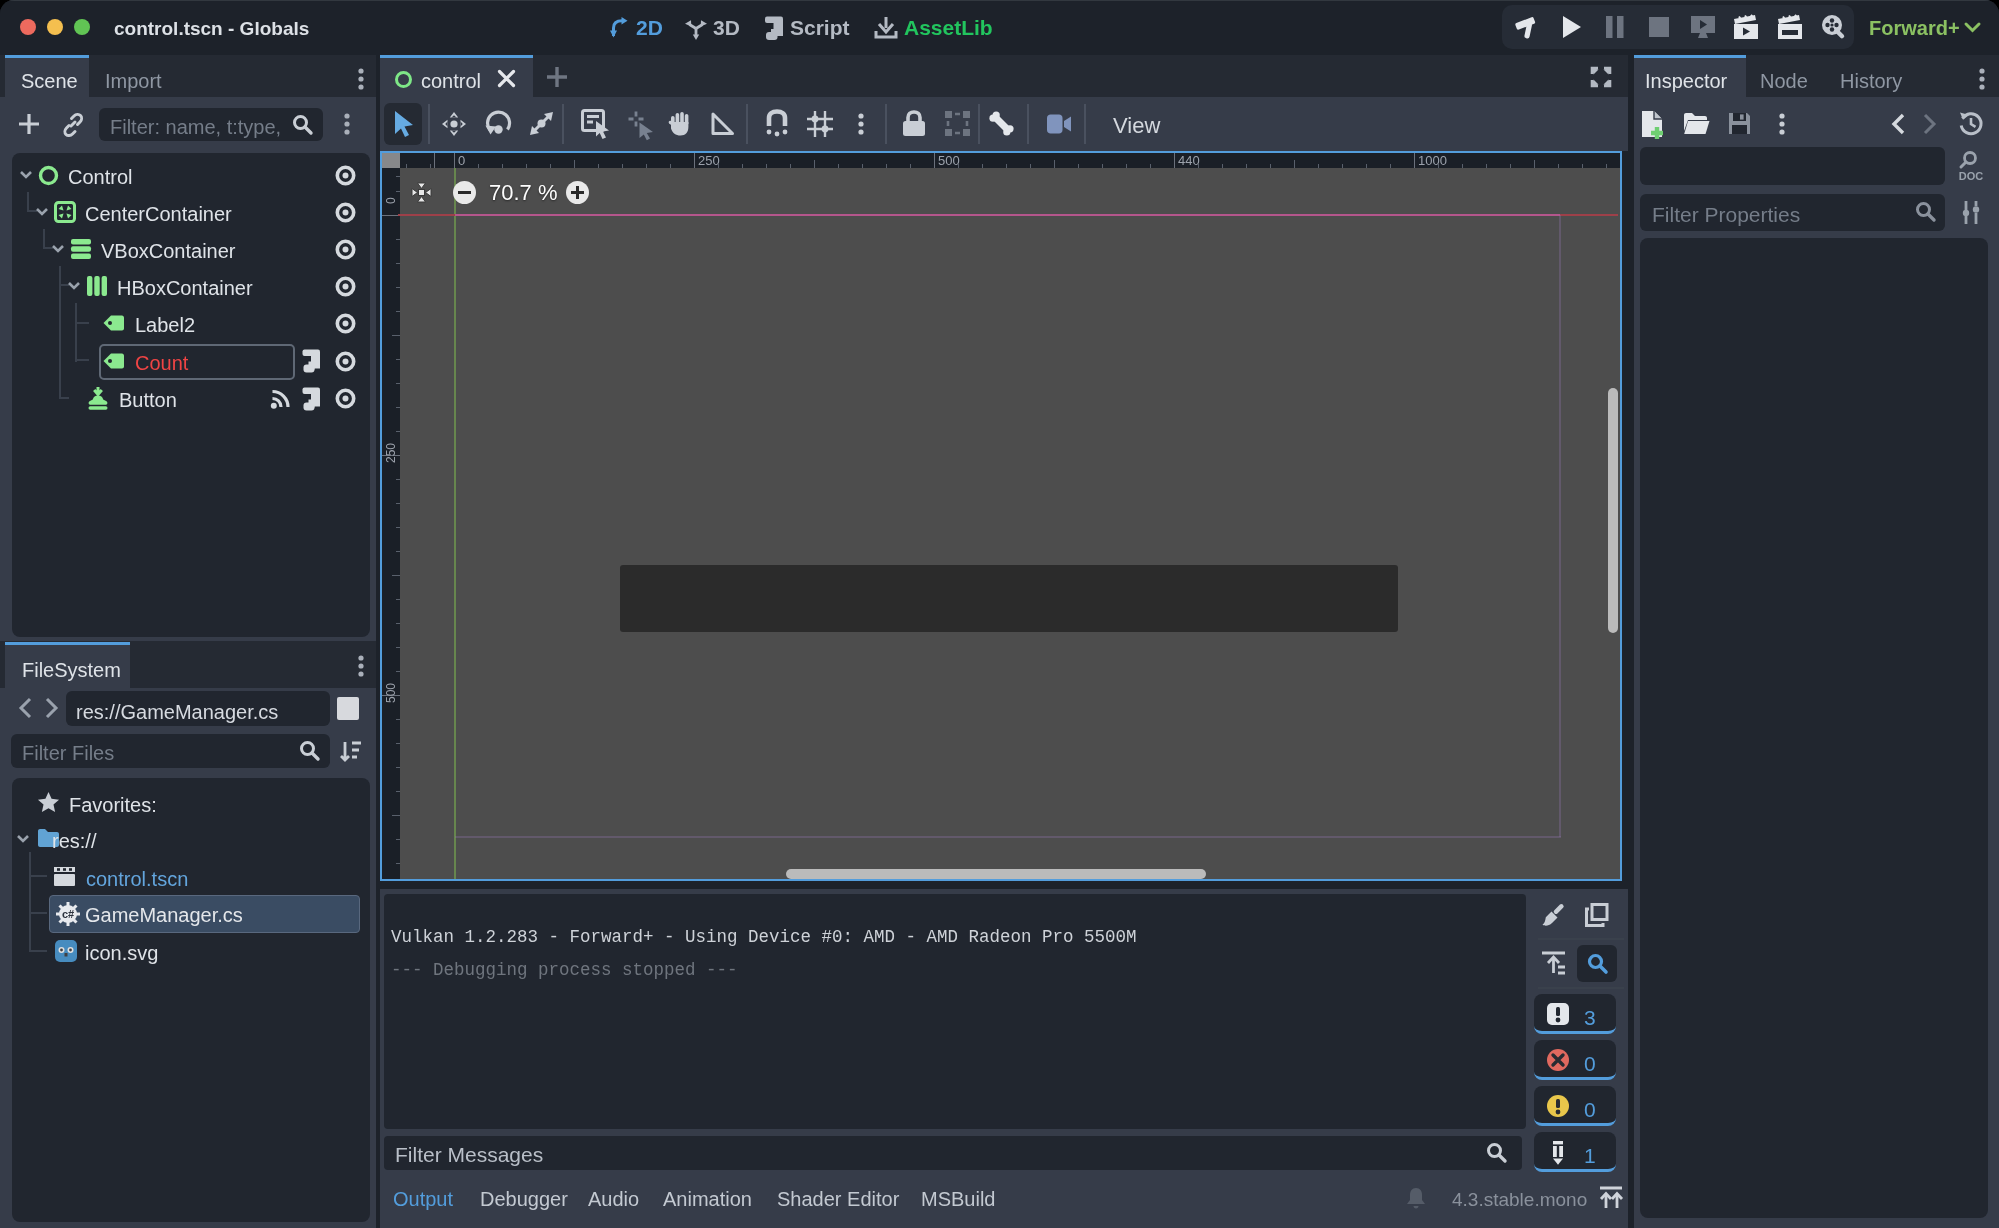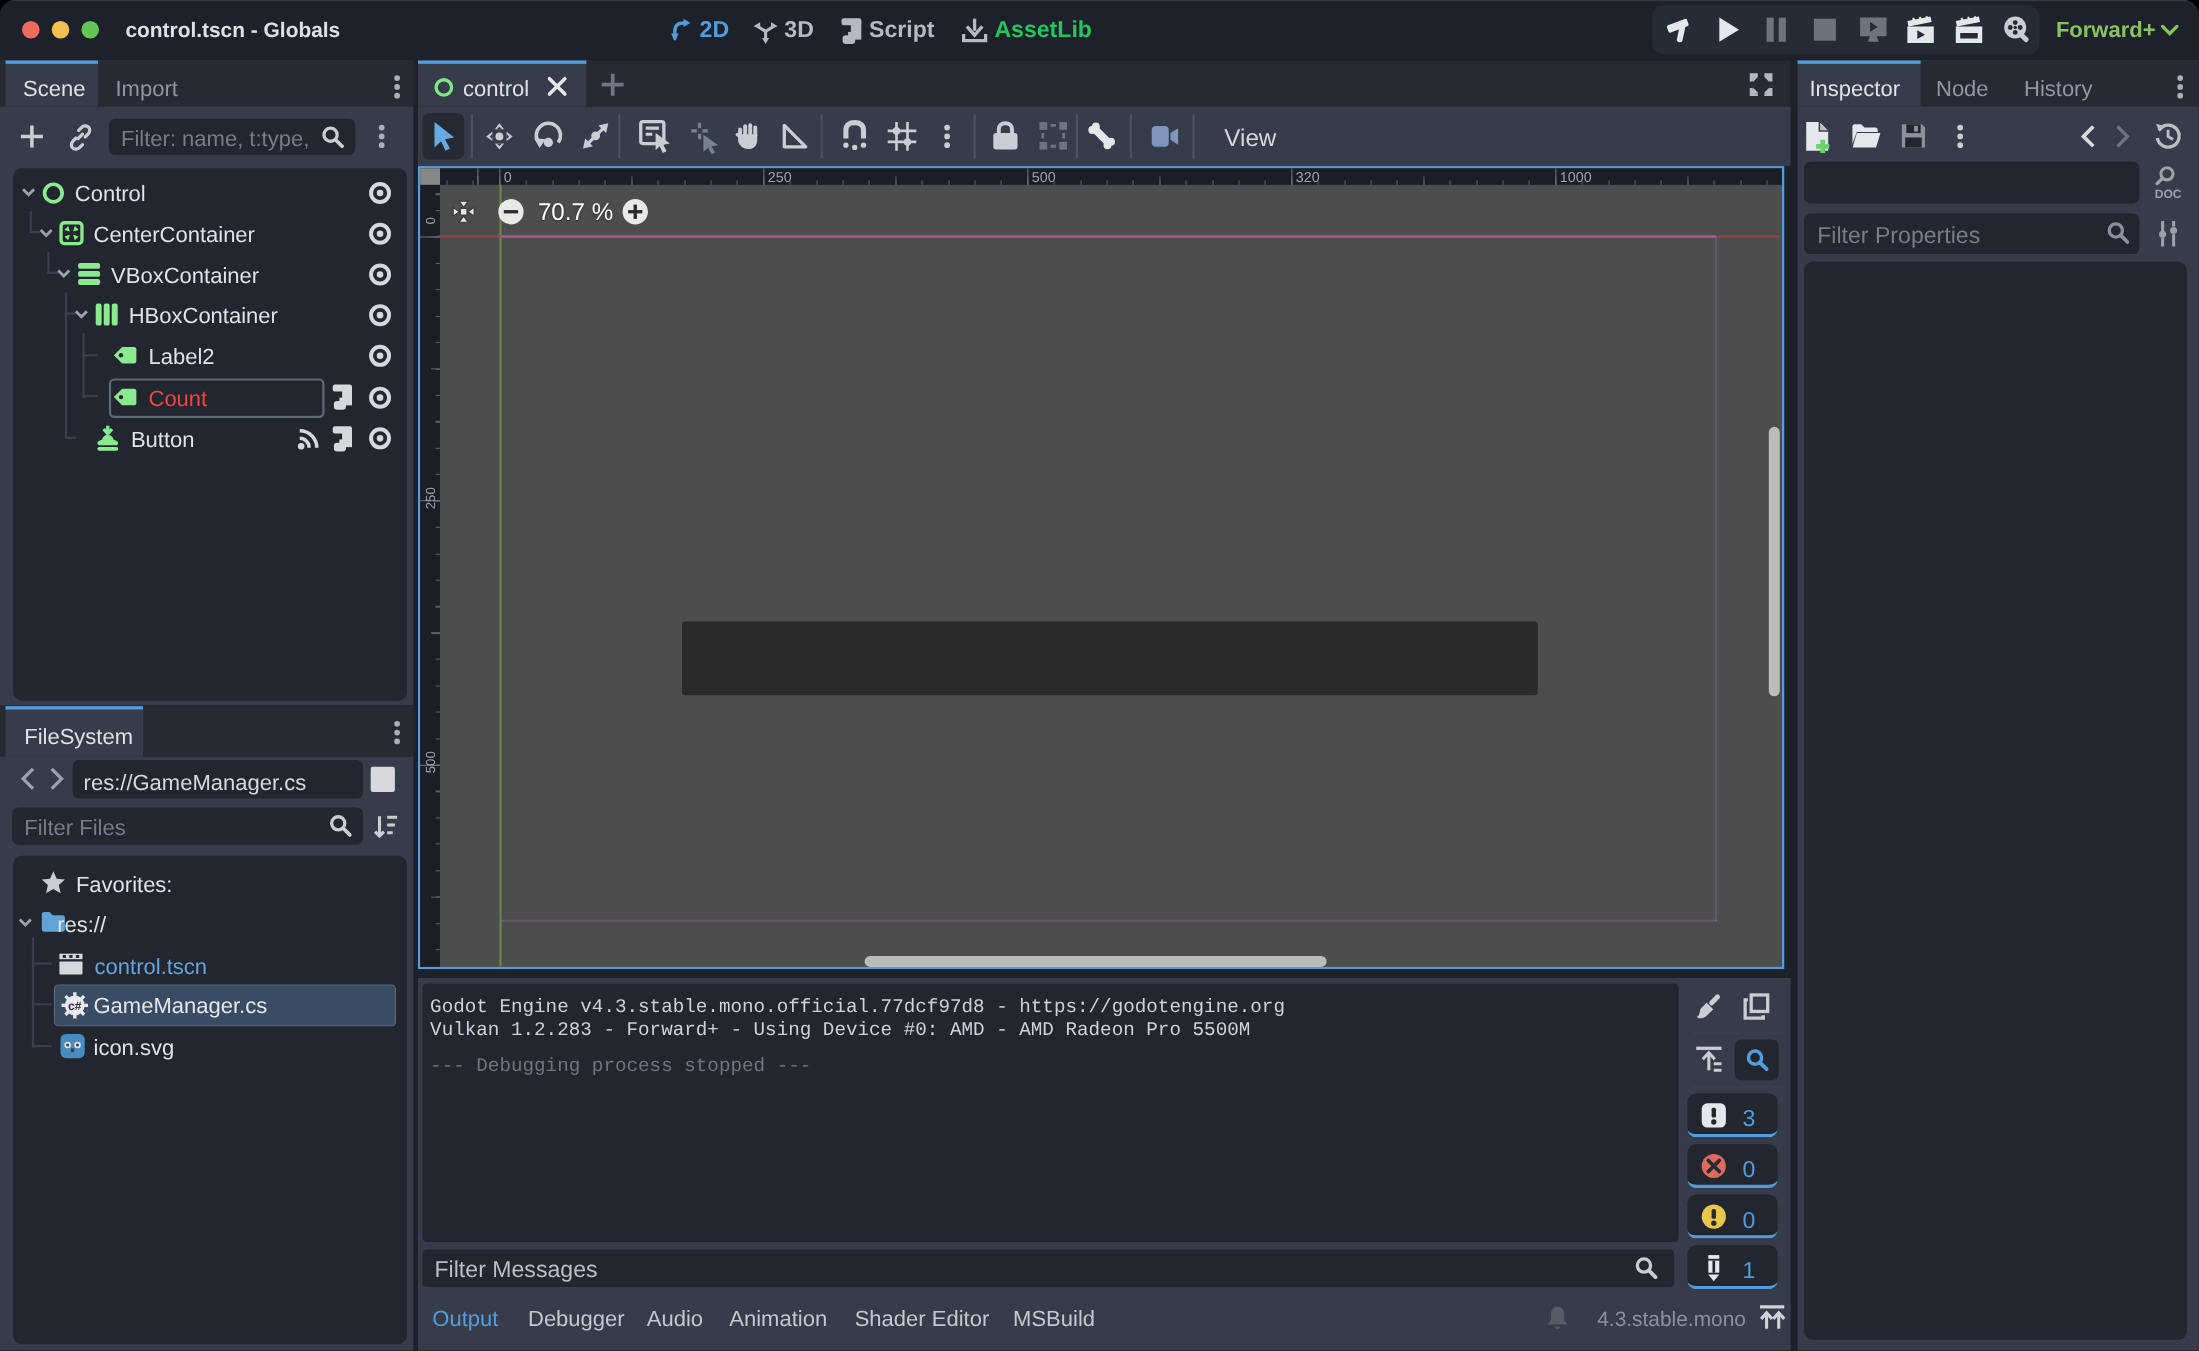--- a/index.html
+++ b/index.html
@@ -501,21 +501,21 @@
 
 <div class="abs" style="left:382px;top:153px;width:1238px;height:15px;background:#1a1f27;"></div>
 <div class="abs" style="left:382px;top:168px;width:18px;height:711px;background:#1a1f27;"></div>
 <div class="abs" style="left:382px;top:153px;width:18px;height:15px;background:#87888a;"></div>
 <div class="abs" style="left:398px;top:164px;width:1220px;height:4px;background:repeating-linear-gradient(to right,#59606c 0 1px,transparent 1px 24px);background-position:8px 0;"></div>
 <div class="abs" style="left:398px;top:160px;width:1220px;height:8px;background:repeating-linear-gradient(to right,#59606c 0 1px,transparent 1px 120px);background-position:56px 0;"></div>
 <div class="abs" style="left:398px;top:153px;width:1220px;height:15px;background:repeating-linear-gradient(to right,#6b717c 0 1px,transparent 1px 240px);background-position:56px 0;"></div>
 <div class="tx" style="left:458px;top:153px;font-size:13px;color:#9ba1ab;">0</div>
 <div class="tx" style="left:698px;top:153px;font-size:13px;color:#9ba1ab;">250</div>
 <div class="tx" style="left:938px;top:153px;font-size:13px;color:#9ba1ab;">500</div>
-<div class="tx" style="left:1178px;top:153px;font-size:13px;color:#9ba1ab;">320</div>
+<div class="tx" style="left:1178px;top:153px;font-size:13px;color:#9ba1ab;">440</div>
 <div class="tx" style="left:1418px;top:153px;font-size:13px;color:#9ba1ab;">1000</div>
 <div class="abs" style="left:396px;top:168px;width:4px;height:711px;background:repeating-linear-gradient(to bottom,#59606c 0 1px,transparent 1px 24px);background-position:0 23px;"></div>
 <div class="abs" style="left:392px;top:168px;width:8px;height:711px;background:repeating-linear-gradient(to bottom,#59606c 0 1px,transparent 1px 120px);background-position:0 47px;"></div>
 <div class="abs" style="left:382px;top:168px;width:18px;height:711px;background:repeating-linear-gradient(to bottom,#6b717c 0 1px,transparent 1px 240px);background-position:0 47px;"></div>
 <div class="tx" style="left:384px;top:204px;font-size:12px;color:#9ba1ab;transform:rotate(-90deg);transform-origin:left top;">0</div>
 <div class="tx" style="left:384px;top:463px;font-size:12px;color:#9ba1ab;transform:rotate(-90deg);transform-origin:left top;">250</div>
 <div class="tx" style="left:384px;top:703px;font-size:12px;color:#9ba1ab;transform:rotate(-90deg);transform-origin:left top;">500</div>
 
 <div class="abs" style="left:454px;top:168px;width:2px;height:711px;background:#74a44f;opacity:.65;"></div>
 <div class="abs" style="left:398px;top:214px;width:1220px;height:2px;background:#9e4049;"></div>
@@ -540,21 +540,20 @@
 <div class="abs" style="left:571px;top:191px;width:13px;height:3.4px;background:#2a2a2a;"></div>
 <div class="abs" style="left:575.8px;top:186px;width:3.4px;height:13px;background:#2a2a2a;"></div>
 
 <div class="abs" style="left:620px;top:565px;width:778px;height:67px;background:#2b2b2b;border-radius:3px;"></div>
 
 <div class="abs" style="left:786px;top:869px;width:420px;height:10px;background:rgba(255,255,255,0.62);border-radius:5px;"></div>
 <div class="abs" style="left:1608px;top:388px;width:10px;height:245px;background:rgba(255,255,255,0.62);border-radius:5px;"></div>
 
 <div class="abs" style="left:380px;top:889px;width:1248px;height:339px;background:#363c49;"></div>
 <div class="abs" style="left:384px;top:894px;width:1142px;height:235px;background:#21262f;border-radius:4px;"></div>
-<div class="tx" style="left:391px;top:906px;font-family:'Liberation Mono',monospace;font-size:17.5px;color:#ced2d8;">Godot Engine v4.3.stable.mono.official.77dcf97d8 - https://godotengine.org</div>
 <div class="tx" style="left:391px;top:927px;font-family:'Liberation Mono',monospace;font-size:17.5px;color:#ced2d8;">Vulkan 1.2.283 - Forward+ - Using Device #0: AMD - AMD Radeon Pro 5500M</div>
 <div class="tx" style="left:391px;top:960px;font-family:'Liberation Mono',monospace;font-size:17.5px;color:#6f757e;">--- Debugging process stopped ---</div>
 
 <svg class="abs" style="left:1541px;top:903px;" width="25" height="25" viewBox="0 0 25 25">
       <g fill="#c9ced5">
         <rect x="15.5" y="0" width="4.4" height="12" rx="2" transform="rotate(45 17.7 6)"></rect>
         <path d="M10.5 8.5 L16.5 14.5 L11 20 C8 23 3.5 23.5 1.5 21.5 C3.5 20.5 4.2 18.2 4.8 14.2 Z"></path>
       </g>
     </svg>
 <svg class="abs" style="left:1585px;top:903px;" width="24" height="24" viewBox="0 0 24 24">

